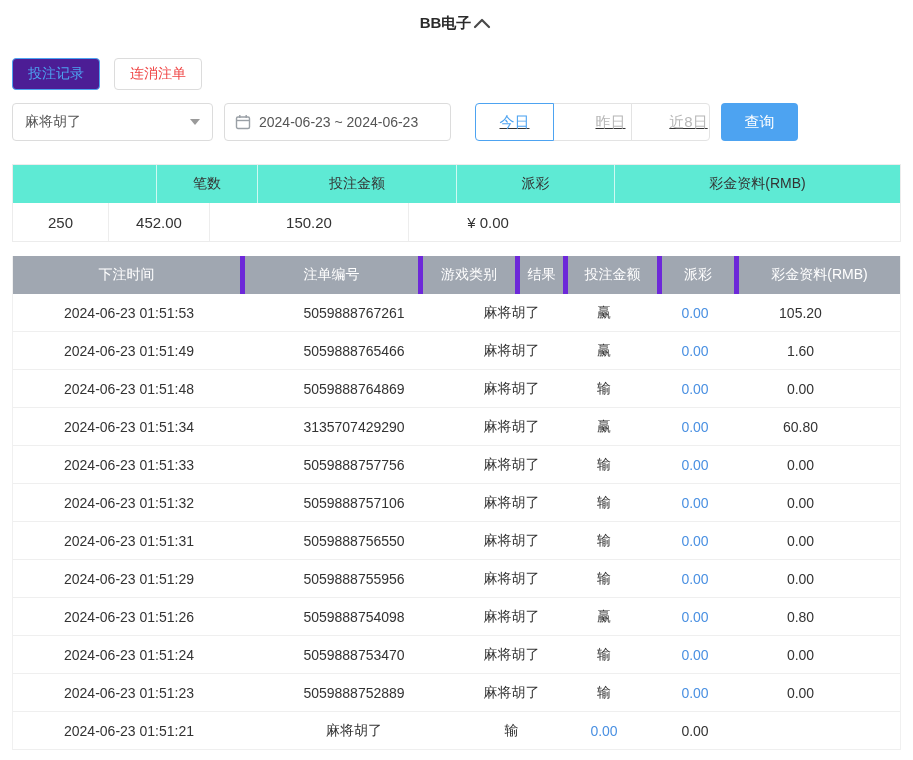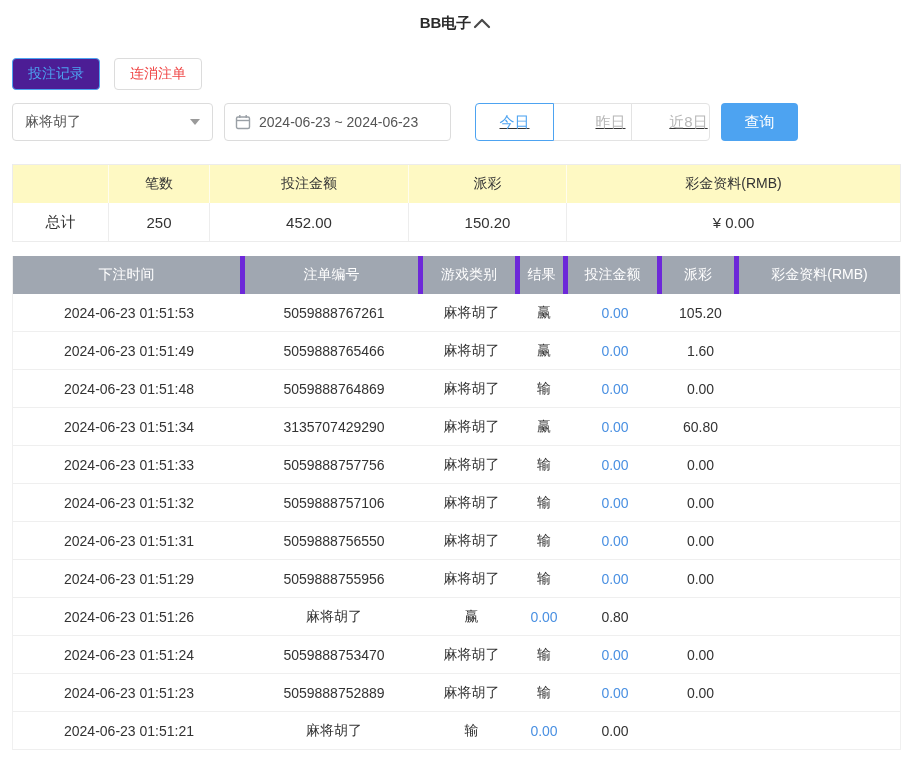--- a/index.html
+++ b/index.html
@@ -58,21 +58,21 @@
     border: none; border-radius: 4px; font-size: 15px; cursor: pointer;
     font-family: "Liberation Sans", sans-serif;
   }
 
   
   .summary { margin-top: 23px; border: 1px solid #ececec; }
   .summary-head, .summary-row {
     display: grid;
     grid-template-columns: 96px 101px 199px 158px 1fr;
   }
-  .summary-head { background: #fef9c3; height: 38px; }
+  .summary-head { background: #5eead4; height: 38px; padding-left: 48px; }
   .summary-head .cell {
     display: flex; align-items: center; justify-content: center;
     font-size: 14px; color: #333; border-right: 1px solid rgba(255,255,255,0.7);
   }
   .summary-head .cell:last-child { border-right: none; }
   .summary-row { background: #fff; height: 38px; }
   .summary-row .cell {
     display: flex; align-items: center; justify-content: center;
     font-size: 15px; color: #333; border-right: 1px solid #ededed;
   }
@@ -84,21 +84,21 @@
     display: grid;
     grid-template-columns: 232px 178px 97px 48px 94px 77px 1fr;
   }
   .thead-row { background: #a0a7b1; height: 38px; }
   .thead-row .cell {
     color: #fff; font-size: 14px;
     display: flex; align-items: center; justify-content: center;
     border-right: 5px solid #6d28d9;
   }
   .thead-row .cell:last-child { border-right: none; }
-  .trow { height: 38px; border-bottom: 1px solid #efefef; background: #fff; }
+  .trow { height: 38px; border-bottom: 1px solid #efefef; background: #fff; gap: 20px; }
   .trow .cell {
     display: flex; align-items: center; justify-content: center;
     font-size: 14px; color: #333;
   }
   .bet-link { color: #4a90e2; text-decoration: none; cursor: pointer; }
   .icon { line-height: 0; }
 </style>
 </head>
 <body>
 
@@ -149,21 +149,20 @@
 
   <div class="summary">
     <div class="summary-head">
       <div class="cell"></div>
       <div class="cell">笔数</div>
       <div class="cell">投注金额</div>
       <div class="cell">派彩</div>
       <div class="cell">彩金资料(RMB)</div>
     </div>
     <div class="summary-row">
-      <div class="cell">总计</div>
       <div class="cell">250</div>
       <div class="cell">452.00</div>
       <div class="cell">150.20</div>
       <div class="cell">¥ 0.00</div>
     </div>
   </div>
 
   <div class="bet-table">
     <div class="thead-row">
       <div class="cell">下注时间</div>
@@ -266,20 +265,21 @@
     <div class="cell">输</div>
     <div class="cell">
             <a class="bet-link">0.00</a>
           </div>
     <div class="cell">0.00</div>
     <div class="cell"></div>
   </div>
 
   <div class="trow">
     <div class="cell">2024-06-23 01:51:26</div>
+    <div class="cell">5059888754098</div>
     <div class="cell">麻将胡了</div>
     <div class="cell">赢</div>
     <div class="cell">
             <a class="bet-link">0.00</a>
           </div>
     <div class="cell">0.80</div>
     <div class="cell"></div>
   </div>
 
   <div class="trow">

